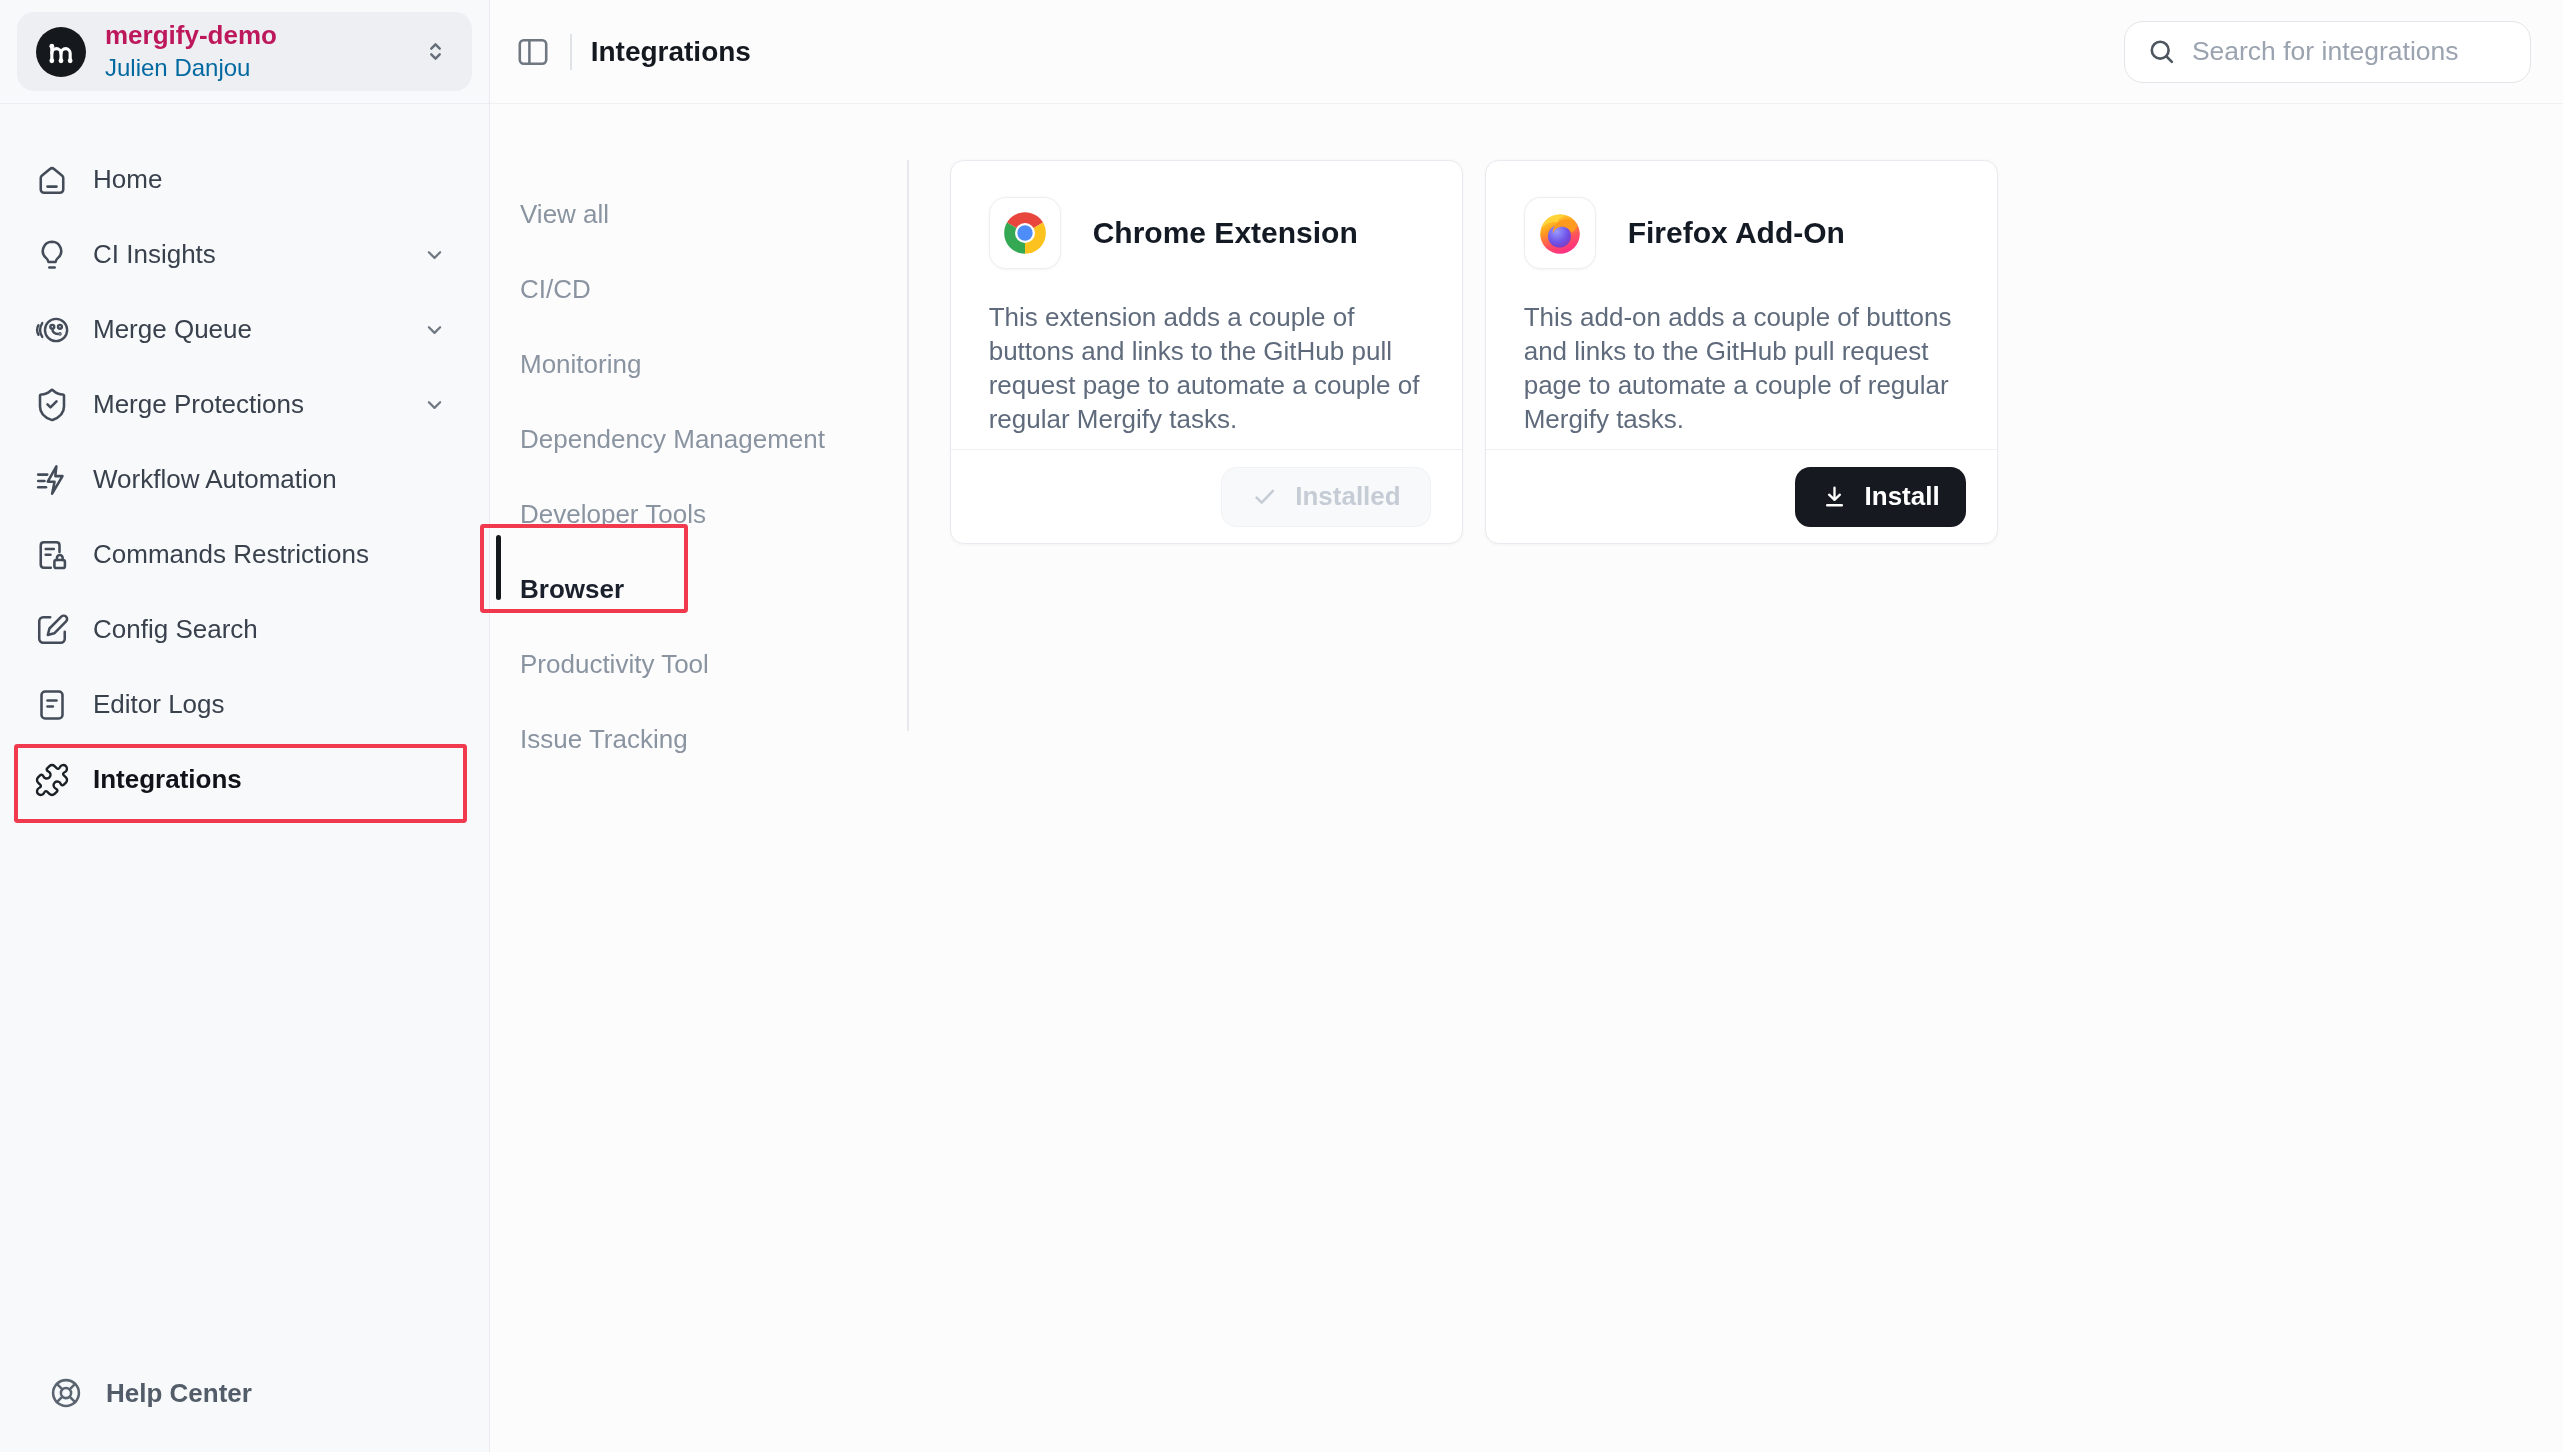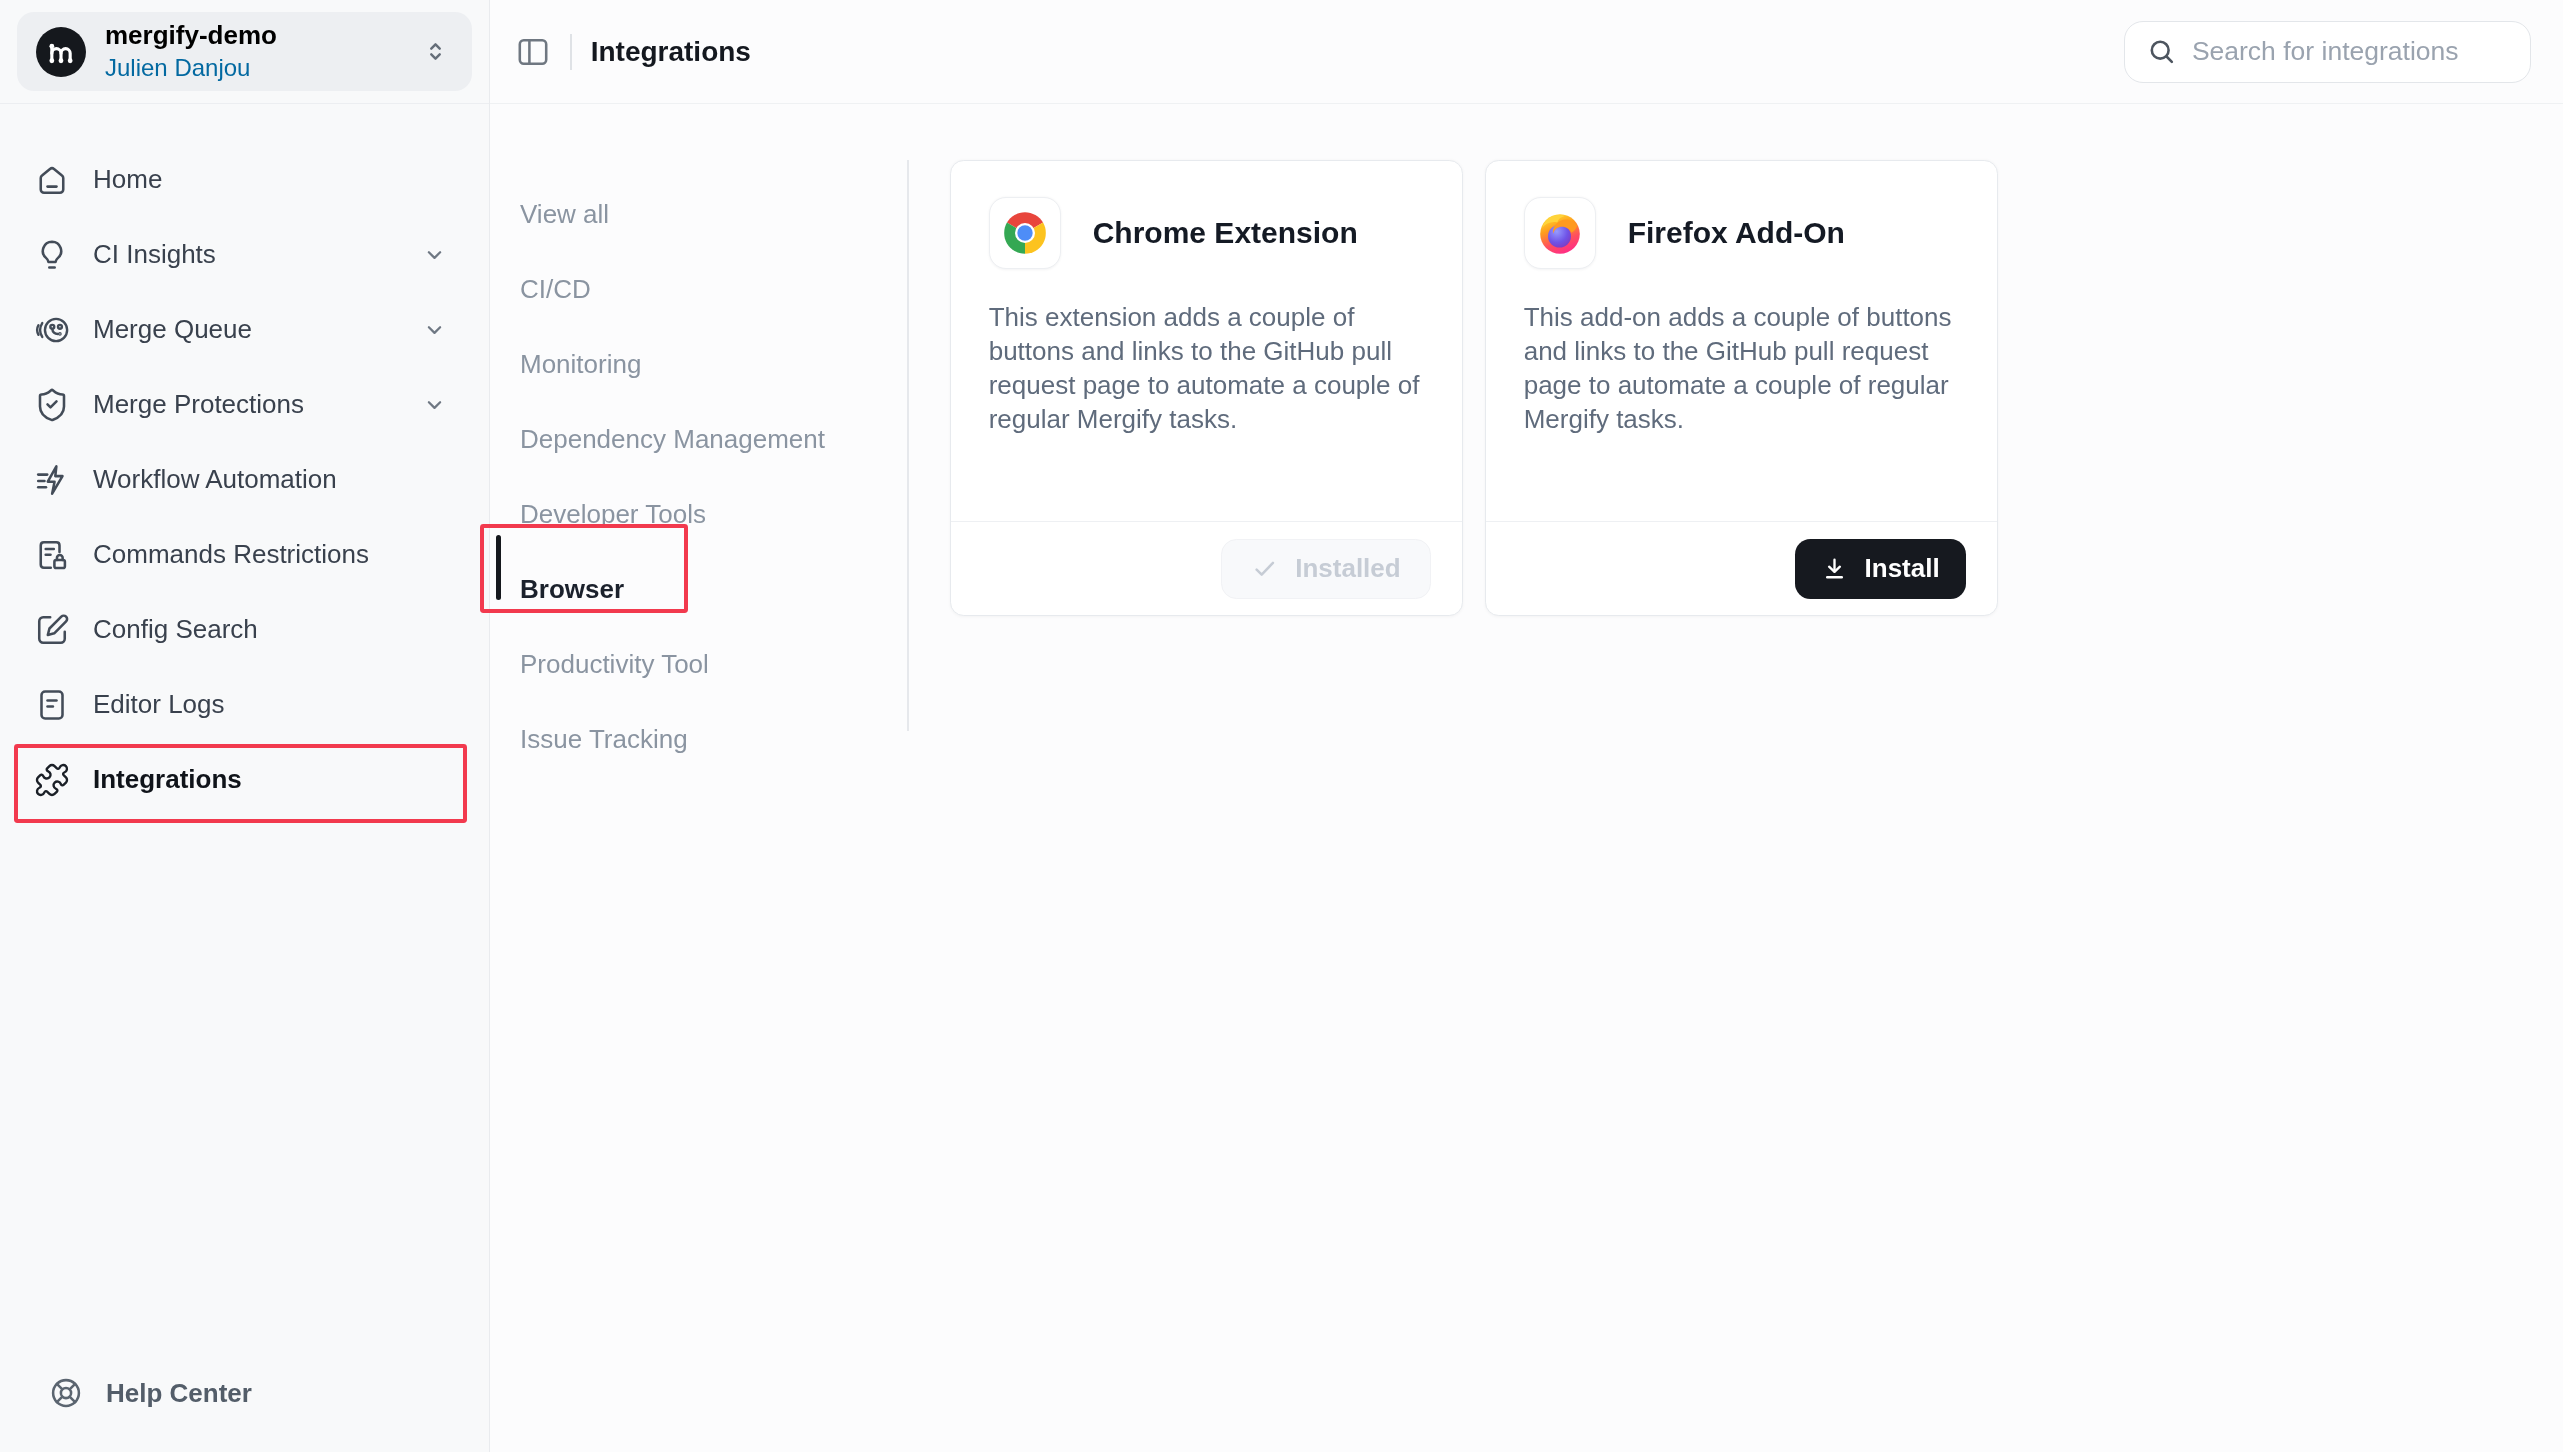--- a/index.html
+++ b/index.html
@@ -20,21 +20,21 @@
     display: flex; flex-direction: column;
   }
   .ws-wrap { padding: 12px 17px; border-bottom: 1.7px solid #eceef1; }
   .workspace {
     height: 79px; background: #edeff2; border-radius: 17px;
     display: flex; align-items: center; gap: 19px; padding: 0 22px 0 19px;
     cursor: pointer;
   }
   .avatar { width: 50px; height: 50px; flex: 0 0 50px; }
   .ws-text { line-height: 1.15; }
-  .ws-org { font-size: 26px; font-weight: 700; color: #000000; }
+  .ws-org { font-size: 26px; font-weight: 700; color: #be185d; }
   .ws-user { font-size: 24px; color: #0369a1; margin-top: 3.4px; }
   .ws-chevrons { margin-left: auto; color: #646d78; }
   .ws-chevrons svg { width: 29px; height: 29px; }
 
   .nav { position: relative; padding-top: 38px; }
   .nav-item {
     height: 75px; display: flex; align-items: center;
     padding: 0 41px 0 34px; gap: 23px;
     font-size: 26px; font-weight: 500; color: #39414d; cursor: pointer;
   }
@@ -96,21 +96,21 @@
   }
   .red-frame-cat {
     position: absolute; left: -10.3px; top: 420px; width: 208px; height: 89px;
     border: 4.3px solid #f23a4e; border-radius: 3.4px; pointer-events: none; z-index: 2;
   }
   .vdiv { width: 1.7px; height: 571px; background: #e6e8ec; margin-top: 56px; flex: 0 0 1.7px; }
 
   
   .cards { display: flex; gap: 22px; margin: 56px 0 0 41px; }
   .card {
-    width: 513px; height: 456px; background: #fff;
+    width: 513px; height: 384px; background: #fff;
     border: 1.7px solid #e7eaee; border-radius: 13.7px;
     box-shadow: 0 0.9px 3.4px rgba(20,24,31,.04);
     display: flex; flex-direction: column;
   }
   .card-body { padding: 36px 34px 0 38px; flex: 1; }
   .card-head { display: flex; align-items: center; gap: 32px; }
   .app-icon-box {
     width: 72px; height: 72px; border: 1.7px solid #edeff2; border-radius: 17px;
     background: #fff; display: flex; align-items: center; justify-content: center;
     box-shadow: 0 0.9px 2.6px rgba(20,24,31,.05);

